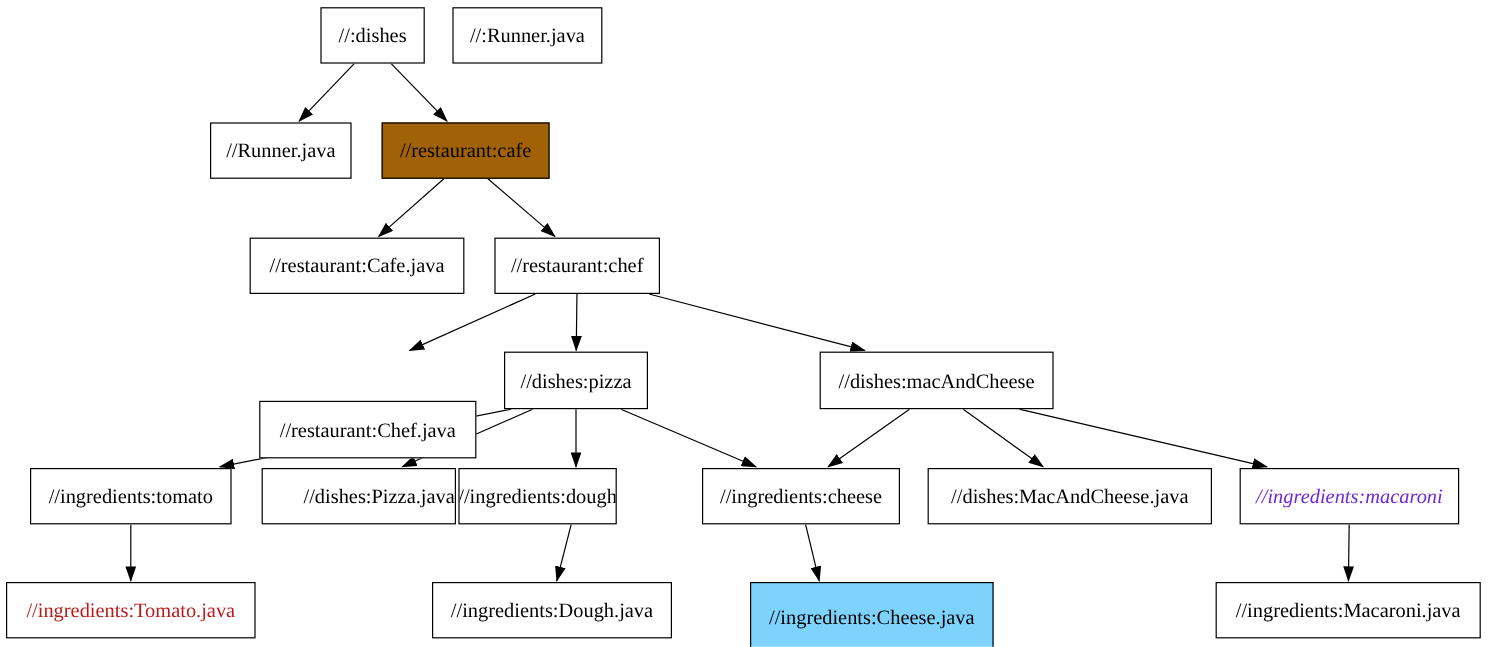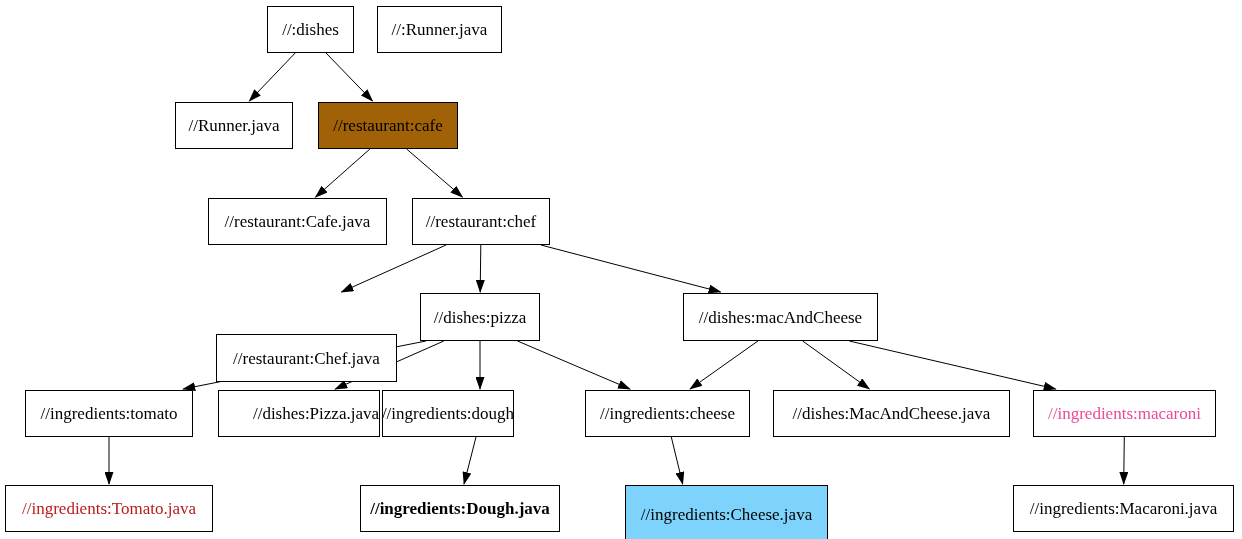--- a/index.html
+++ b/index.html
@@ -107,27 +107,27 @@
       </div>
       <div class="node" style="left: 382px; top: 390px; width: 132px; height: 47px; border-color: rgb(0, 0, 0); background: rgb(255, 255, 255); color: rgb(0, 0, 0);">
         <span>//ingredients:dough</span>
       </div>
       <div class="node" style="left: 585px; top: 390px; width: 165px; height: 47px; border-color: rgb(0, 0, 0); background: rgb(255, 255, 255); color: rgb(0, 0, 0);">
         <span>//ingredients:cheese</span>
       </div>
       <div class="node" style="left: 773px; top: 390px; width: 237px; height: 47px; border-color: rgb(0, 0, 0); background: rgb(255, 255, 255); color: rgb(0, 0, 0);">
         <span>//dishes:MacAndCheese.java</span>
       </div>
-      <div class="node" style="left: 1033px; top: 390px; width: 183px; height: 47px; border-color: rgb(0, 0, 0); background: rgb(255, 255, 255); color: #ec4899;">
+      <div class="node" style="left: 1033px; top: 390px; width: 183px; height: 47px; border-color: rgb(0, 0, 0); background: rgb(255, 255, 255); color: #6d28d9; font-style: italic;">
         <span>//ingredients:macaroni</span>
       </div>
       <div class="node" style="left: 5px; top: 485px; width: 208px; height: 47px; border-color: rgb(0, 0, 0); background: rgb(255, 255, 255); color: #b91c1c;">
         <span>//ingredients:Tomato.java</span>
       </div>
-      <div class="node" style="left: 360px; top: 485px; width: 200px; height: 47px; border-color: rgb(0, 0, 0); background: rgb(255, 255, 255); color: rgb(0, 0, 0); font-weight: bold;">
+      <div class="node" style="left: 360px; top: 485px; width: 200px; height: 47px; border-color: rgb(0, 0, 0); background: rgb(255, 255, 255); color: rgb(0, 0, 0);">
         <span>//ingredients:Dough.java</span>
       </div>
       <div class="node" style="left: 585px; top: 485px; width: 203px; height: 59px; border-color: rgb(0, 0, 0); background: #7dd3fc; color: rgb(0, 0, 0); margin-left: 40px;">
         <span>//ingredients:Cheese.java</span>
       </div>
       <div class="node" style="left: 1013px; top: 485px; width: 221px; height: 47px; border-color: rgb(0, 0, 0); background: rgb(255, 255, 255); color: rgb(0, 0, 0);">
         <span>//ingredients:Macaroni.java</span>
       </div>
     </div>
 </div>

